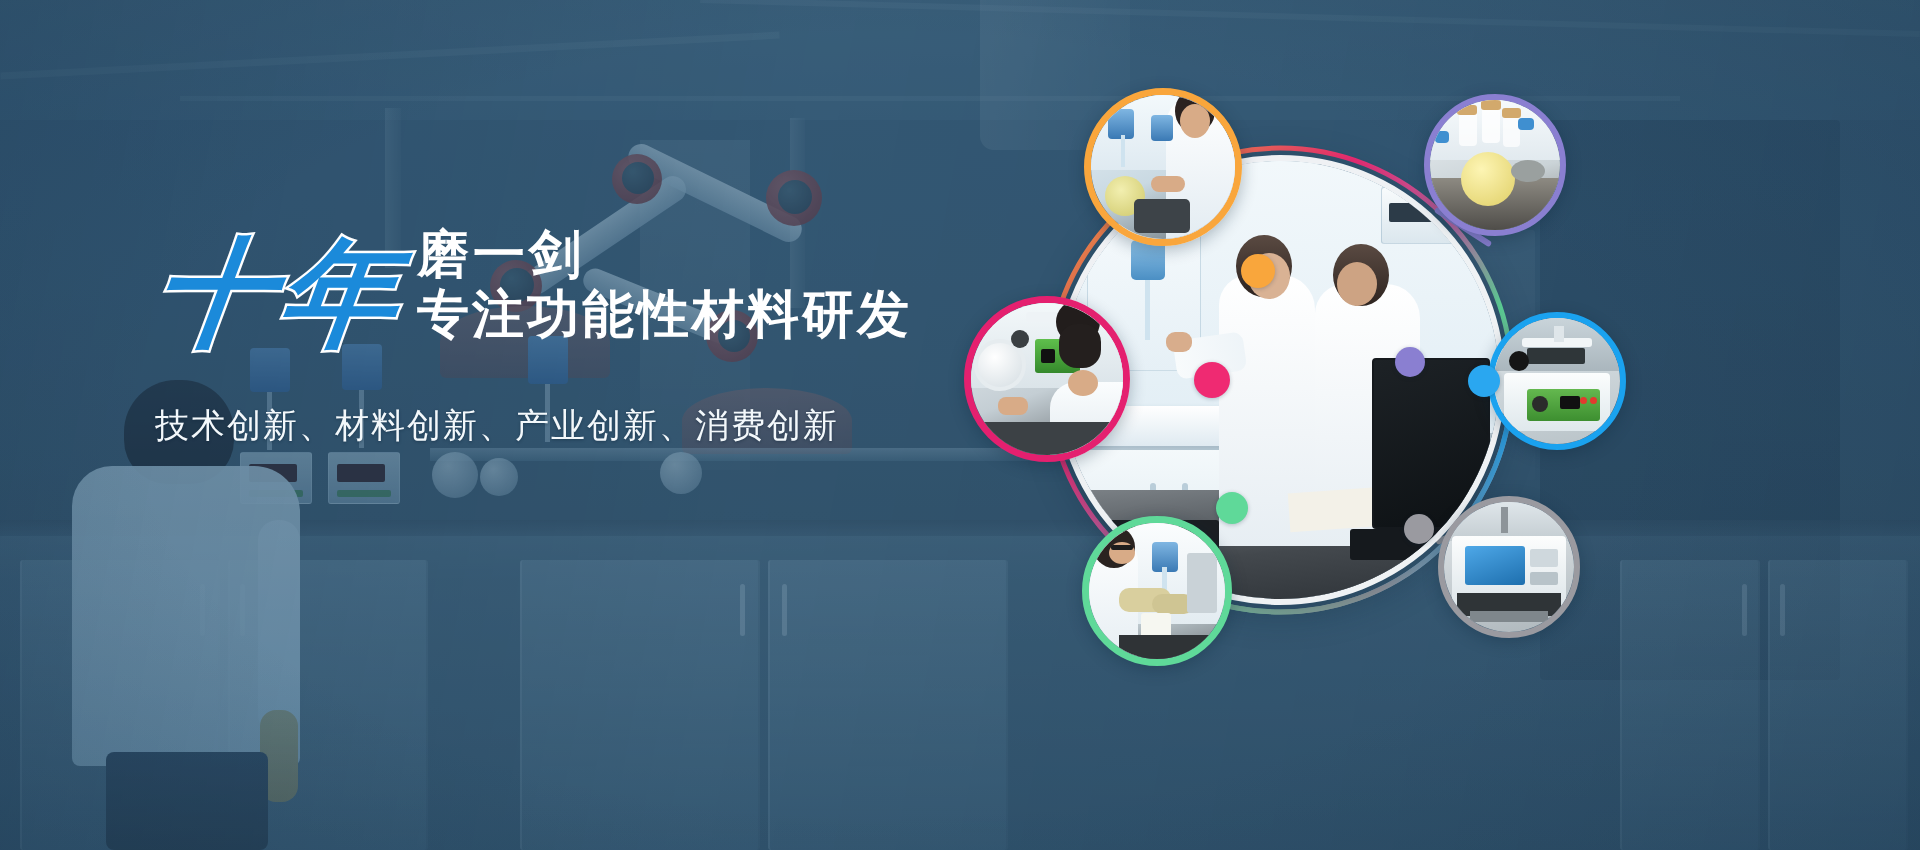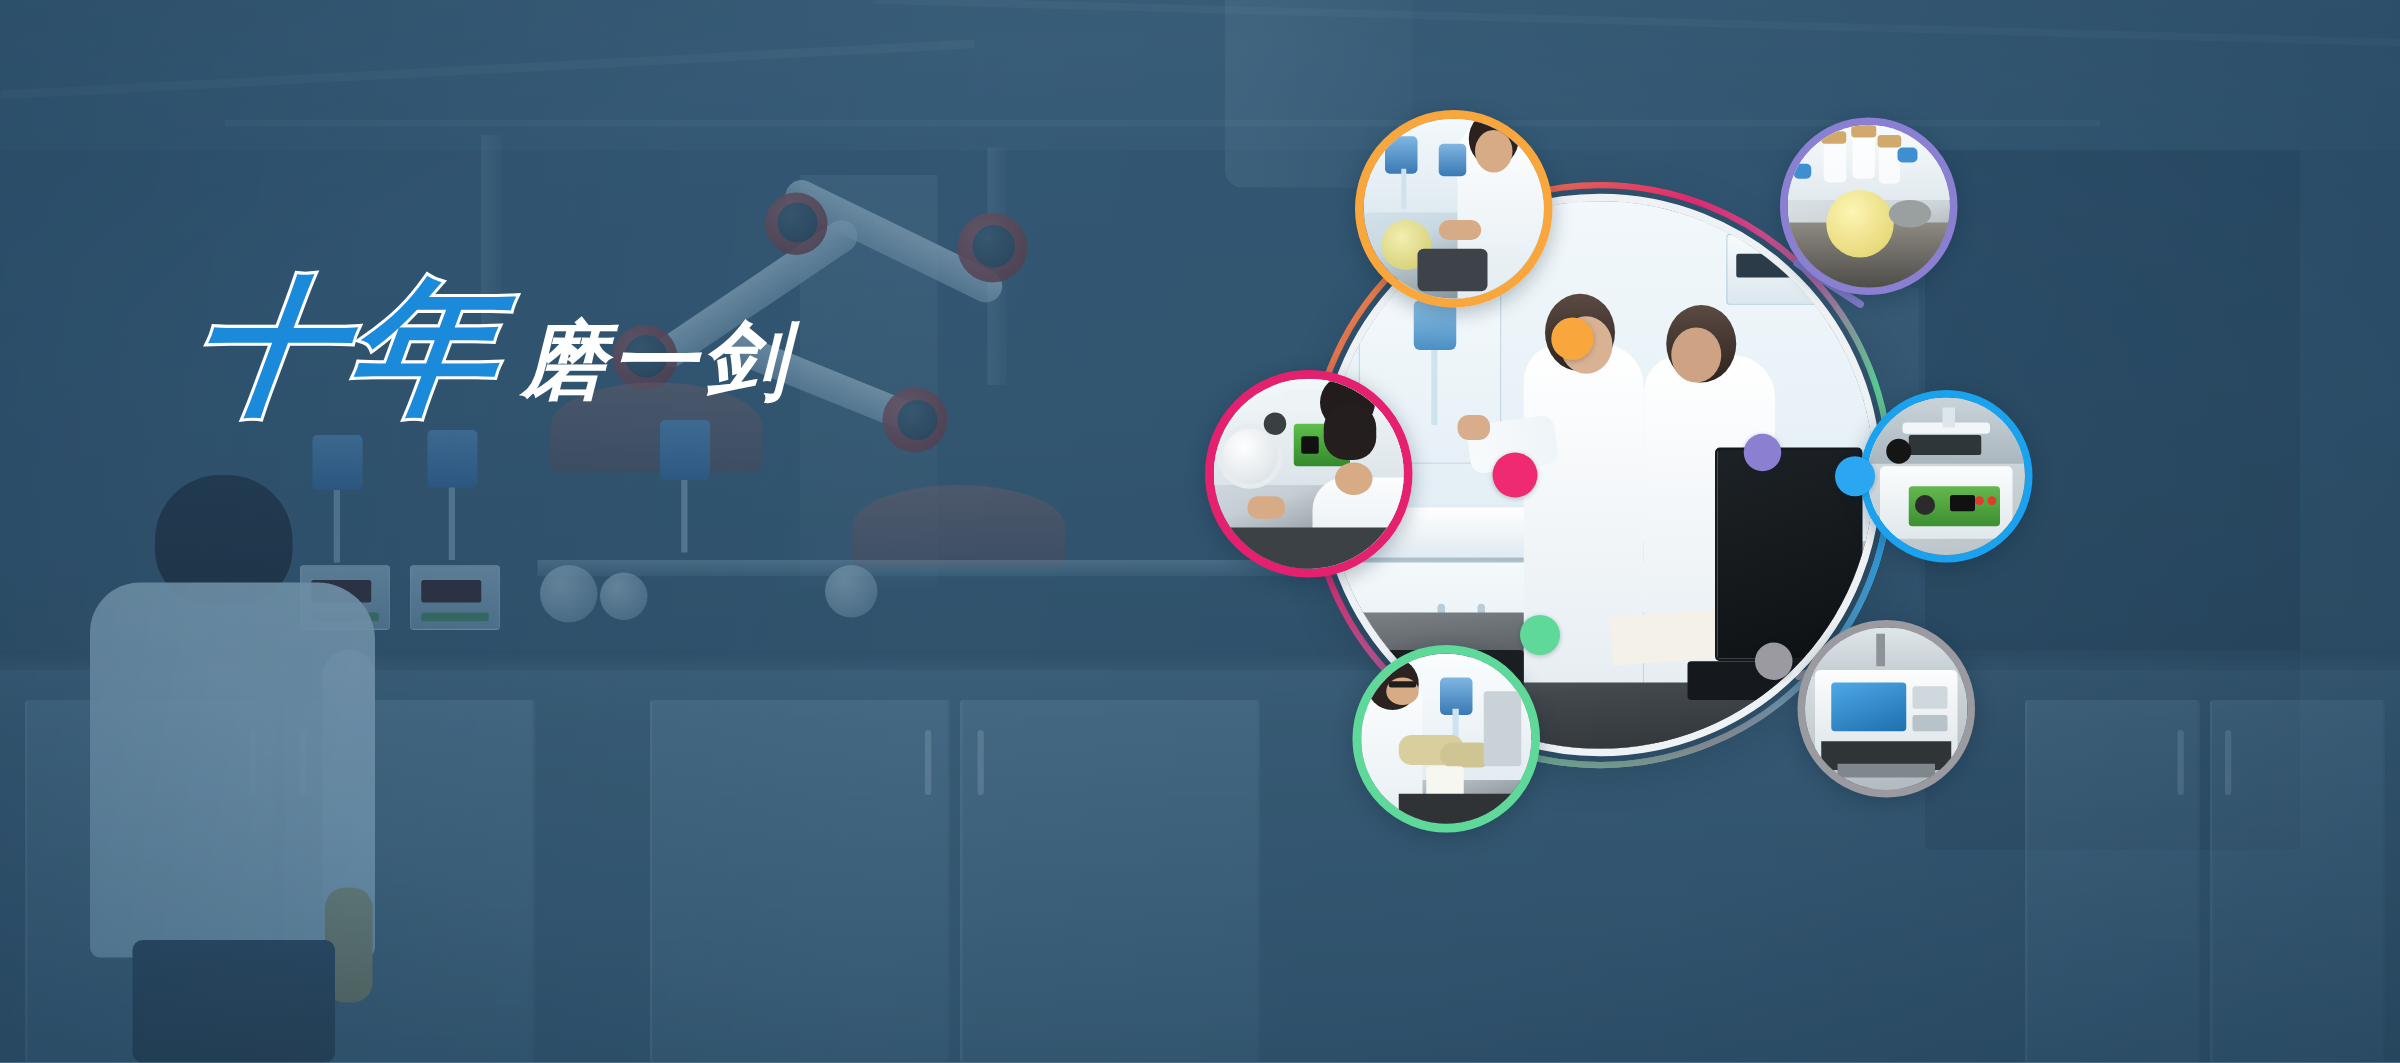--- a/index.html
+++ b/index.html
@@ -92,21 +92,21 @@
     background:radial-gradient(ellipse 80% 95% at 46% 50%,rgba(0,0,0,0) 48%,rgba(18,44,66,.30) 100%);}
 
   
   .copy{position:absolute;left:155px;top:225px;width:760px;}
   .line1{display:flex;align-items:flex-end;gap:14px;}
   .shi-nian{font-family:"Liberation Serif","DejaVu Serif",serif;font-size:118px;line-height:.92;
     font-weight:700;font-style:italic;color:#1b8ada;letter-spacing:6px;
     -webkit-text-stroke:5px #ffffff;paint-order:stroke fill;
     text-shadow:0 0 1px #fff;transform:skewX(-7deg);}
   .right-lines{display:flex;flex-direction:column;gap:2px;padding-bottom:6px;}
-  .mo-yi-jian{font-size:68px;line-height:1.12;font-weight:700;color:#ffffff;letter-spacing:4px;font-style:italic;}
+  .mo-yi-jian{font-size:52px;line-height:1.12;font-weight:700;color:#ffffff;letter-spacing:4px;}
   .zhuanzhu{font-size:52px;line-height:1.12;font-weight:700;color:#ffffff;letter-spacing:3px;}
   .tagline{margin-top:54px;font-size:34px;font-weight:400;color:#f3f8fb;letter-spacing:2px;
     text-shadow:0 1px 3px rgba(10,34,54,.45);}
   .tagline-en{margin-top:12px;font-size:15.5px;font-weight:400;letter-spacing:.2px;
     color:rgba(231,241,247,.80);}
 
   
   .comp{position:absolute;left:1000px;top:100px;width:560px;height:560px;}
   .ring-grad{position:absolute;left:20px;top:20px;width:520px;height:520px;}
   .hub{position:absolute;left:55px;top:55px;width:450px;height:450px;border-radius:50%;
@@ -241,22 +241,24 @@
     <div class="bg-wash"></div>
     <div class="bg-tint"></div>
     <div class="vign"></div>
   </div>
 
   <div class="copy">
     <div class="line1">
       <div class="shi-nian">十年</div>
       <div class="right-lines">
         <div class="mo-yi-jian">磨一剑</div>
-      </div>
-    </div>
+        <div class="zhuanzhu">专注功能性材料研发</div>
+      </div>
+    </div>
+    <div class="tagline">技术创新、材料创新、产业创新、消费创新</div>
   </div>
 
   <div class="comp">
 
     <svg class="ring-grad" viewBox="0 0 520 520">
       <defs>
         <linearGradient id="gr" x1="0" y1="0" x2="1" y2="1">
           <stop offset="0%" stop-color="#f9a63c"></stop>
           <stop offset="18%" stop-color="#f4784f"></stop>
           <stop offset="34%" stop-color="#ef2a72"></stop>

